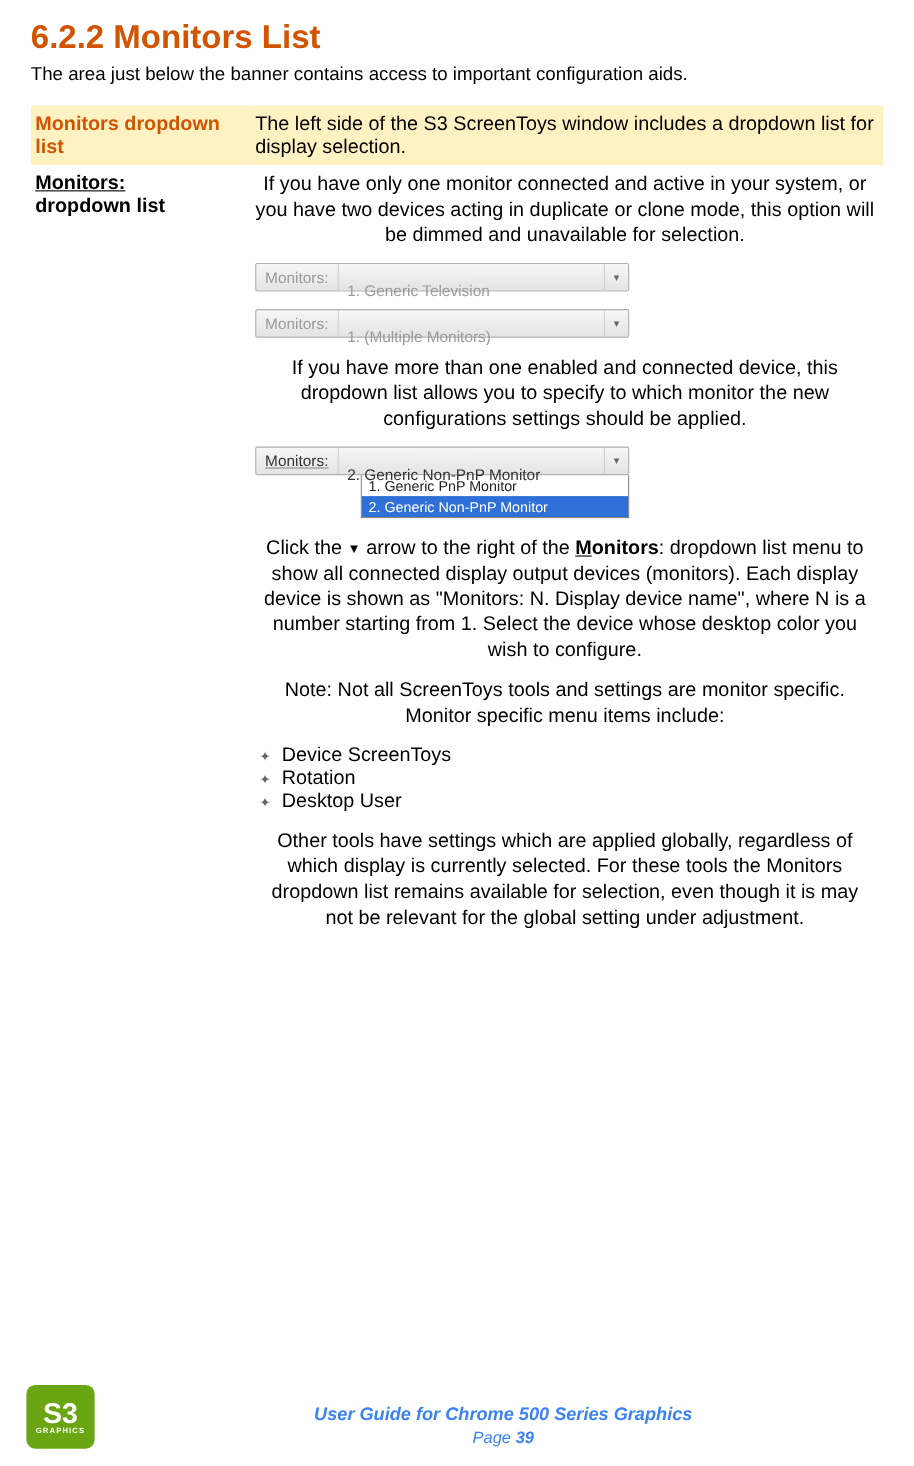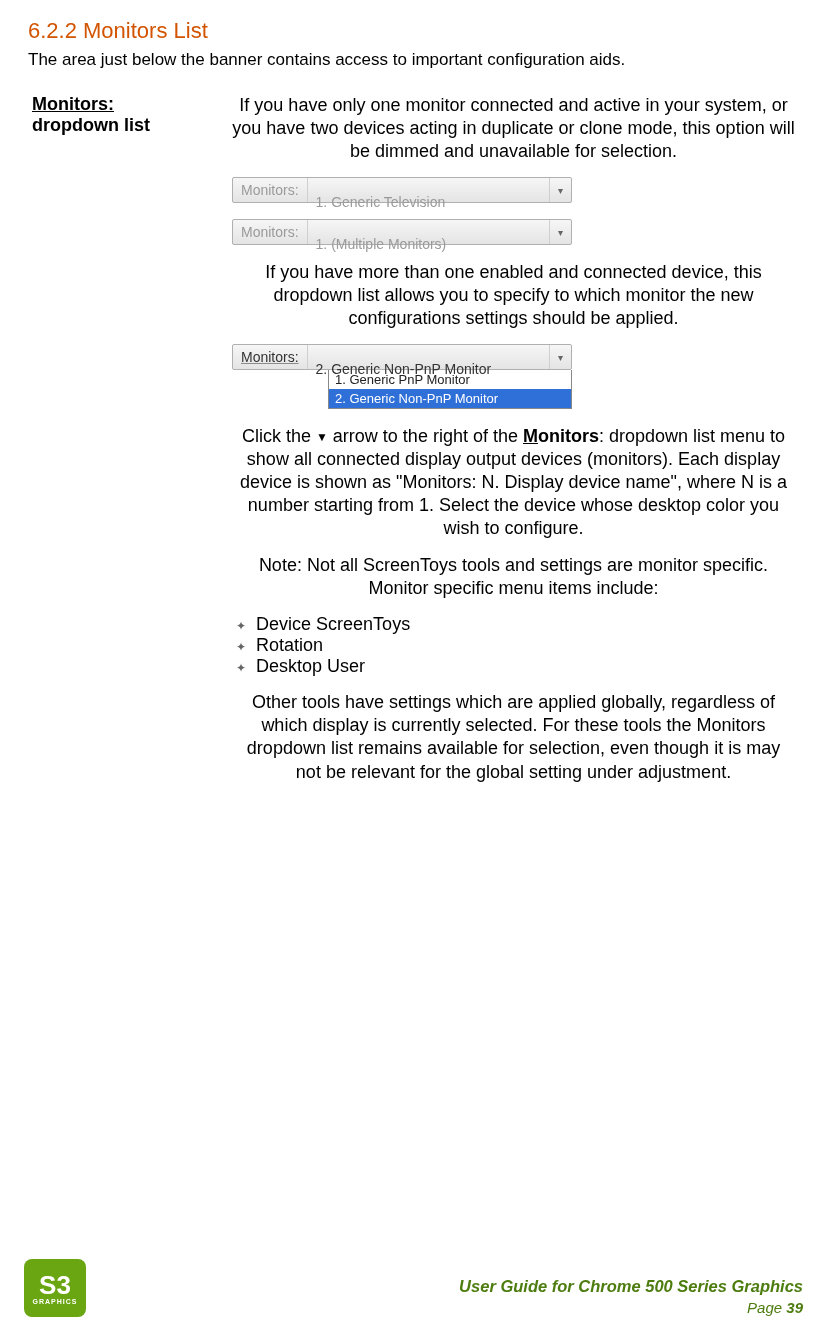--- a/index.html
+++ b/index.html
@@ -8,22 +8,22 @@
     height: 1333px;
     font-family: Arial, Helvetica, sans-serif;
     font-size: 18px;
     color: #000;
     background: #fff;
     position: relative;
     padding: 18px 28px 0 28px;
   }
   .section-heading {
     color: #d35400;
-    font-weight: normal;
-    font-size: 22px;
+    font-weight: bold;
+    font-size: 30px;
     margin-bottom: 6px;
   }
   .intro-line {
     font-size: 17px;
     margin-bottom: 18px;
   }
   table.layout {
     width: 100%;
     border-collapse: collapse;
   }
@@ -111,59 +111,65 @@
     font-size: 12px;
     margin-right: 10px;
     margin-left: 4px;
   }
 
   
   .footer {
     position: absolute;
     bottom: 16px;
     left: 24px;
-    right: 28px;
+    right: 14px;
     display: flex;
     align-items: flex-end;
     gap: 12px;
   }
   .logo {
     width: 62px;
     height: 58px;
     background: #6aa611;
     border-radius: 8px;
     display: flex;
     flex-direction: column;
     align-items: center;
     justify-content: center;
     color: #fff;
     font-weight: bold;
   }
   .logo .s3 { font-size: 26px; line-height: 1; }
   .logo .sub { font-size: 7px; letter-spacing: 1px; }
   .footer-text {
     flex: 1;
-    text-align: right;
+    text-align: center;
     font-style: italic;
-    color: #4d7c0f;
+    color: #3b82f6;
     font-size: 15px;
     line-height: 1.3;
   }
   .footer-text .title { font-weight: bold; font-size: 16.5px; }
   .footer-text .pg b { font-weight: bold; }
 </style>
 </head>
 <body>
 
 <div class="section-heading">6.2.2 Monitors List</div>
 <p class="intro-line">The area just below the banner contains access to important configuration aids.</p>
 
 <table class="layout">
 
   <tbody>
+      <tr class="highlight">
+    <td class="label-cell">Monitors dropdown list</td>
+    <td class="content-cell">
+      <span>The left side of the S3 ScreenToys window includes a dropdown list for display selection.</span>
+    </td>
+  </tr>
 
   <tr>
     <td class="label-cell">
       <span class="uword">Monitors:</span><br>
       <span>dropdown list</span>
     </td>
     <td class="content-cell">
 
       <p>If you have only one monitor connected and active in your system, or you have two devices acting in duplicate or clone mode, this option will be dimmed and unavailable for selection.</p>
 

